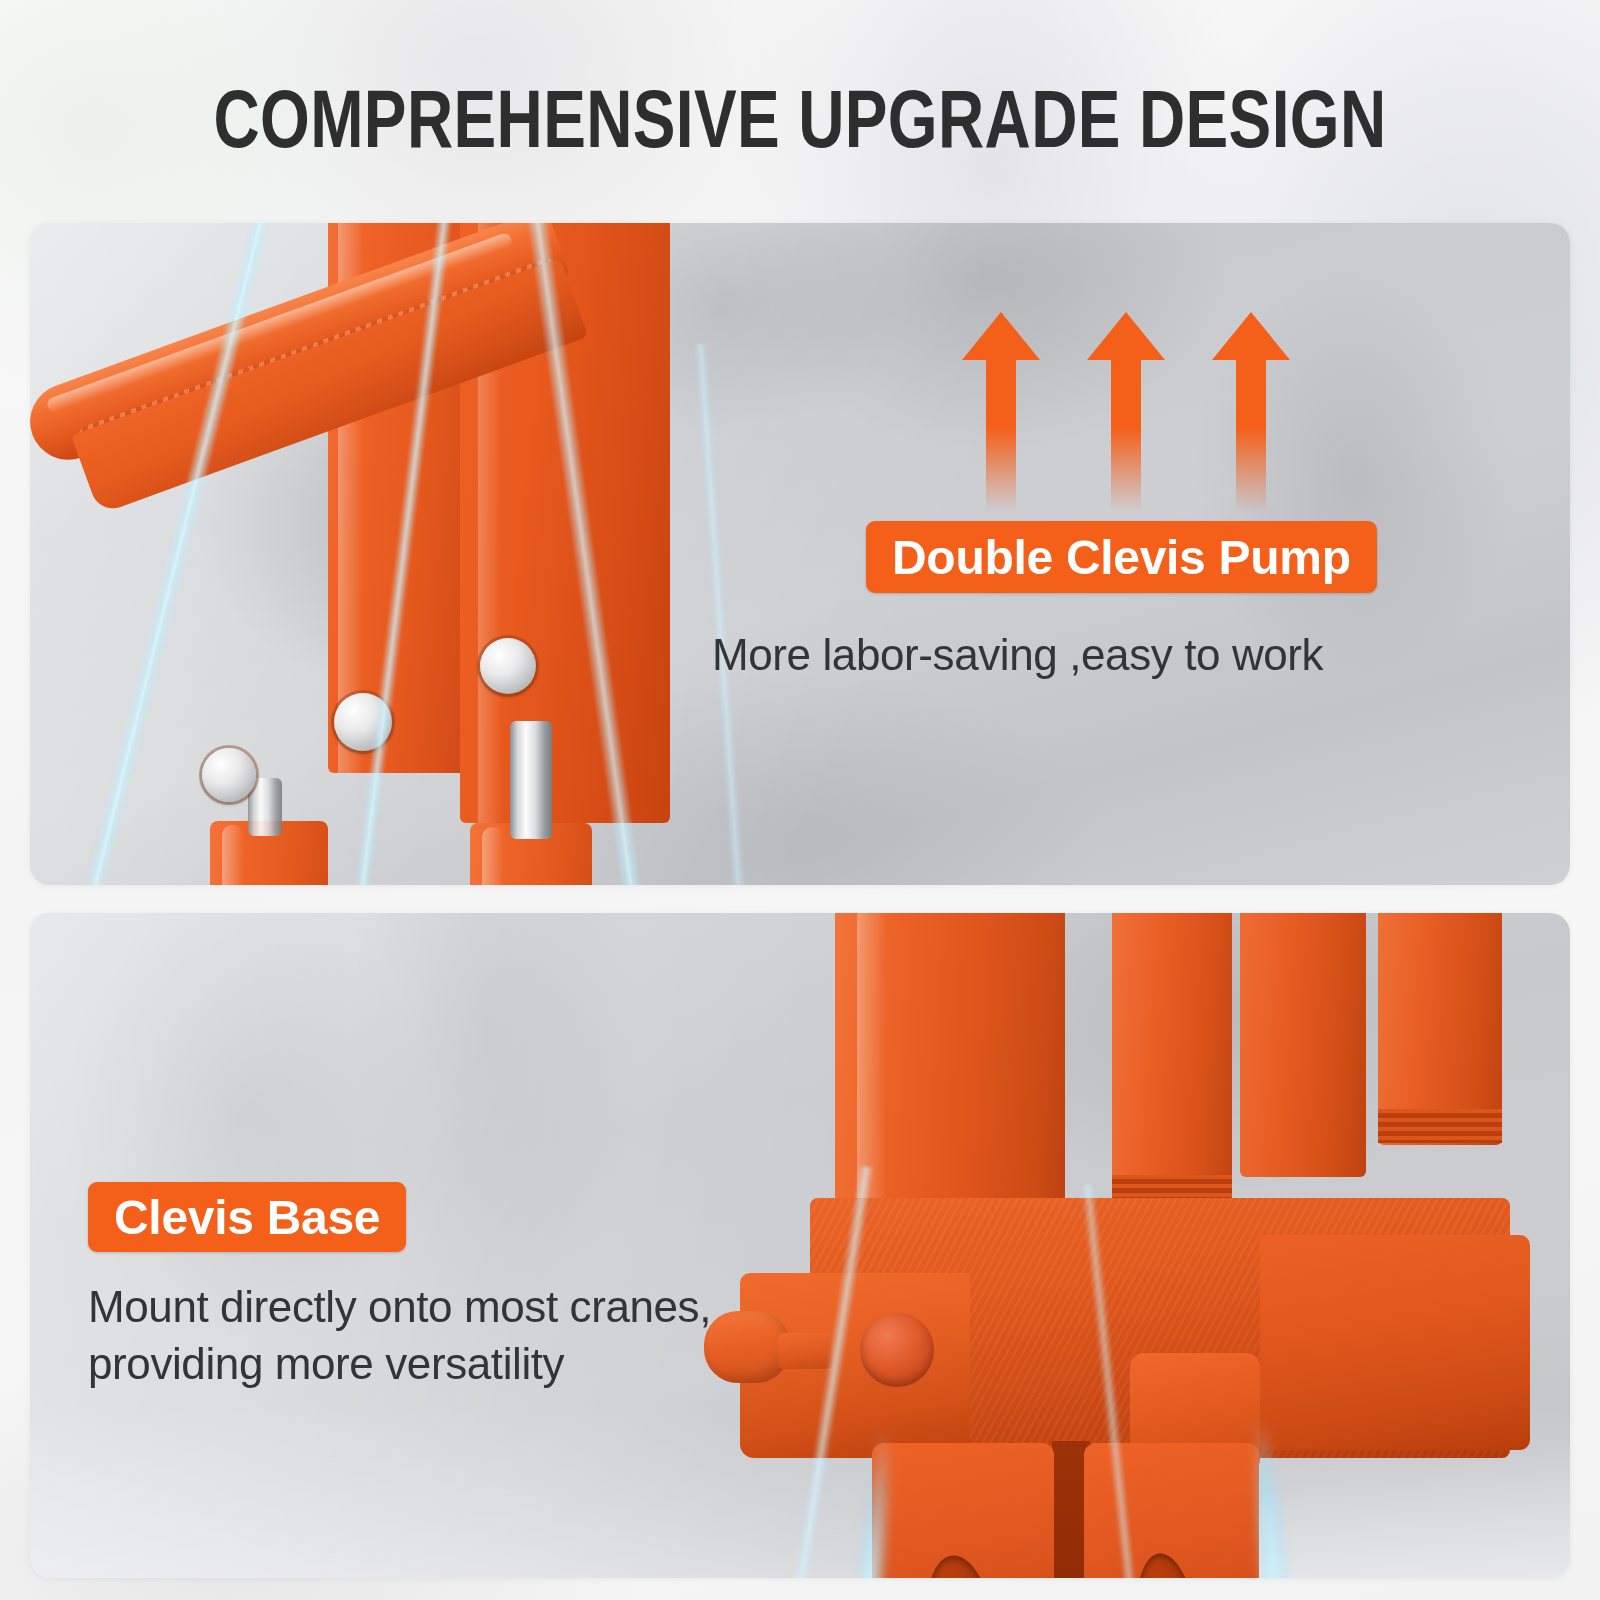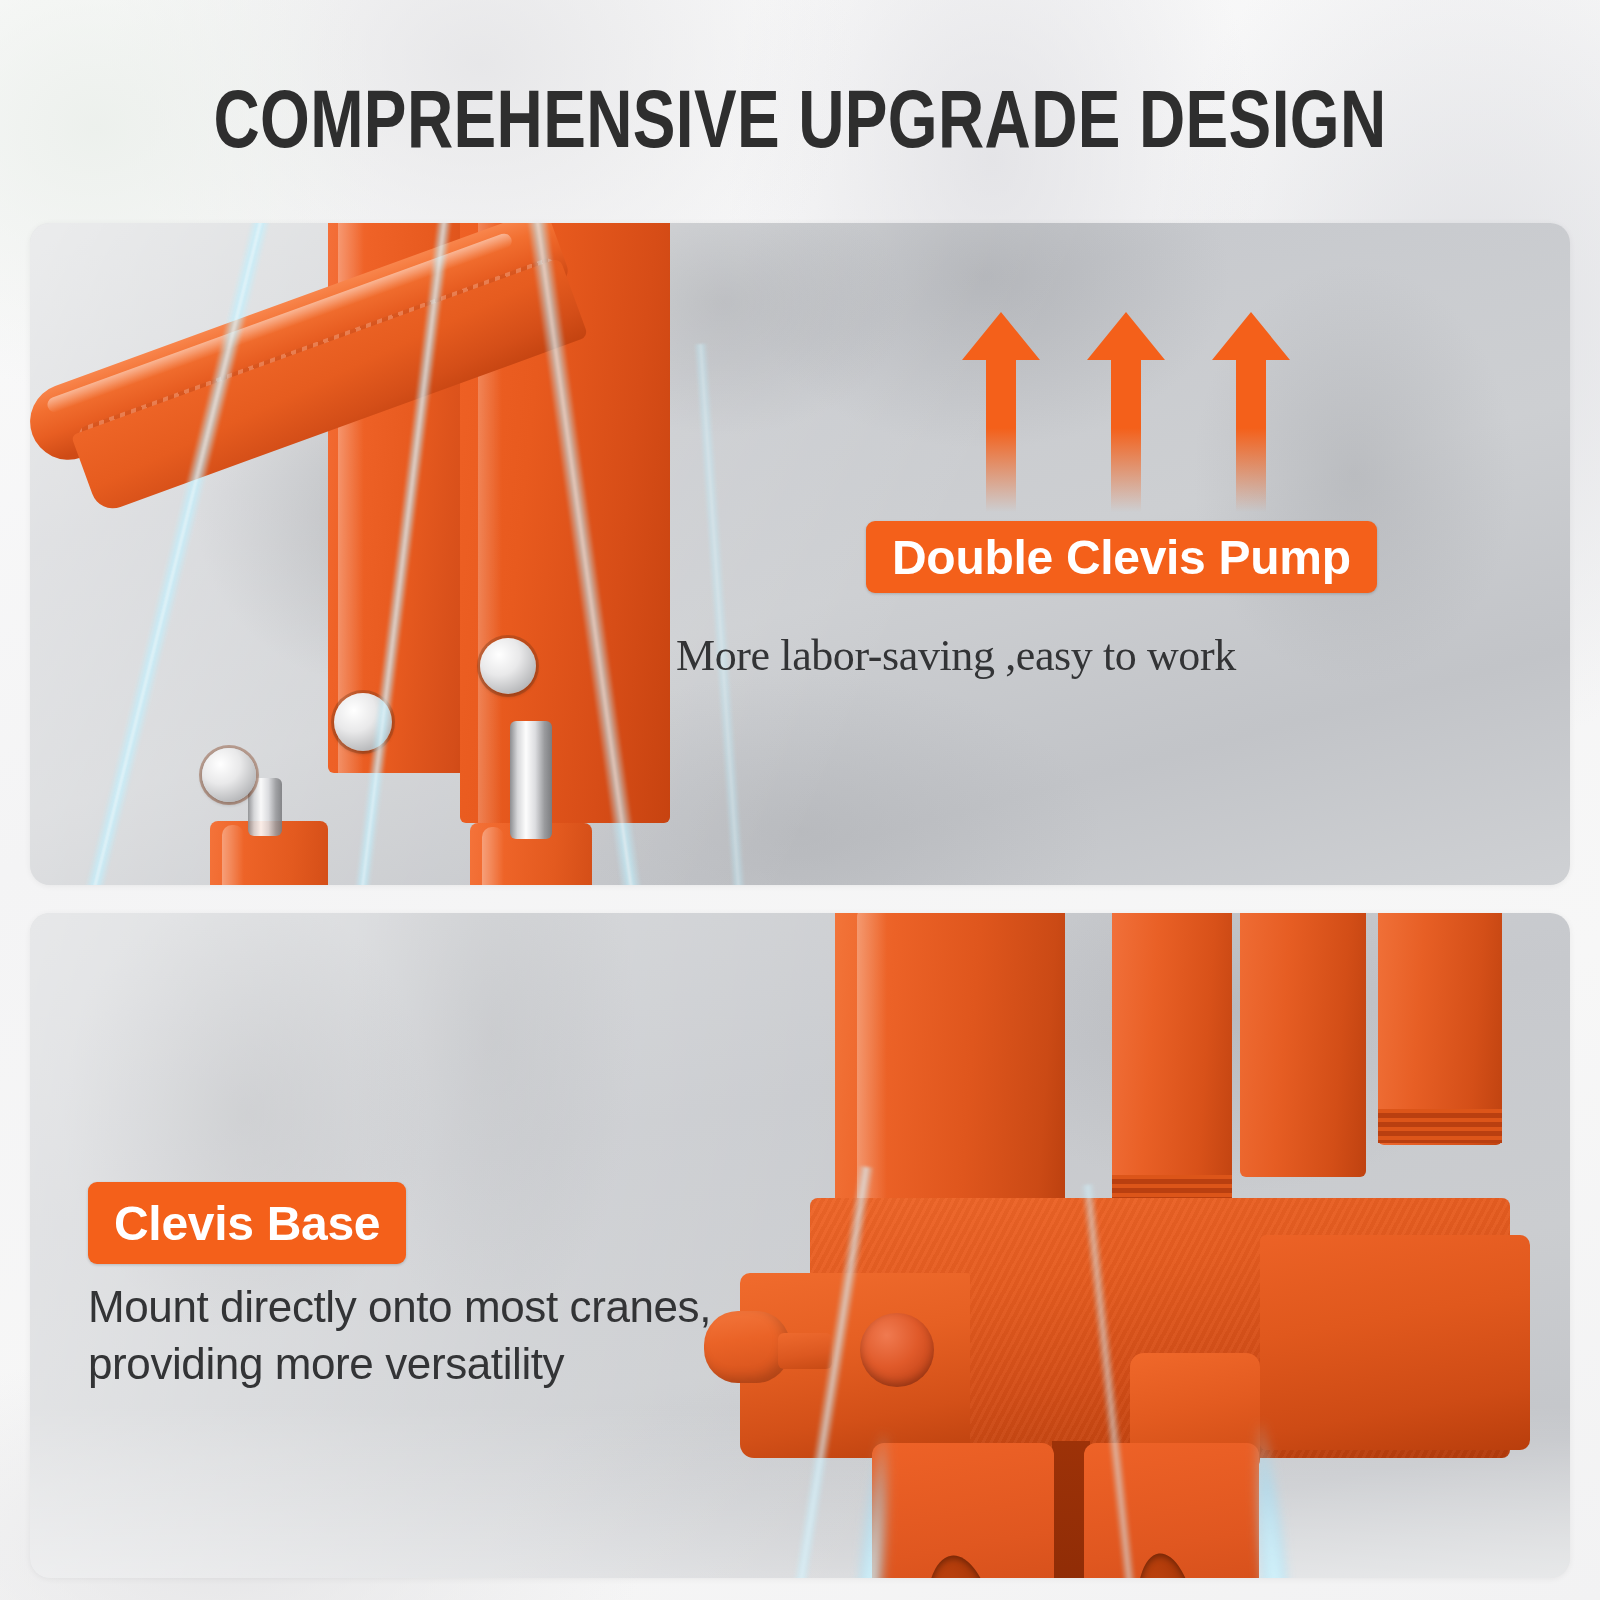--- a/index.html
+++ b/index.html
@@ -131,24 +131,24 @@
   .arrows{position:absolute;left:962px;top:312px;width:330px;height:200px;display:flex;gap:47px;}
   .arrow{width:78px;height:200px;}
 
   
   .badge{
     position:absolute;background:#f4601a;border-radius:9px;
     color:#fff;font-weight:700;display:flex;align-items:center;
     box-shadow:0 1px 3px rgba(0,0,0,.18);
   }
   #badge-pump{left:866px;top:521px;height:72px;padding:0 26px;font-size:48px;letter-spacing:-.3px;}
-  #badge-clevis{left:88px;top:1182px;height:82px;padding:0 26px;font-size:48px;letter-spacing:-.3px;}
+  #badge-clevis{left:88px;top:1182px;height:70px;padding:0 26px;font-size:48px;letter-spacing:-.3px;}
 
   .sub{position:absolute;color:#333436;font-size:44px;letter-spacing:-.4px;white-space:nowrap;}
-  #sub-pump{left:676px;top:630px;font-family:Liberation Serif, serif;}
+  #sub-pump{left:712px;top:630px;}
   #sub-clevis{left:88px;top:1278px;white-space:normal;width:780px;line-height:1.30;}
 
   
   .photo-bottom{position:absolute;left:630px;top:0;width:910px;height:665px;}
 
   .col{position:absolute;border-radius:6px;}
   #col-main{left:175px;top:-6px;width:230px;height:330px;
     background:linear-gradient(94deg,#f27439 0%,#ec6227 24%,#df561d 58%,#cb4a15 88%,#bb400f 100%);}
   #col-main:after{content:"";position:absolute;left:22px;top:0;width:30px;height:100%;border-radius:10px;
     background:linear-gradient(90deg,rgba(255,255,255,.30),rgba(255,255,255,0));}

